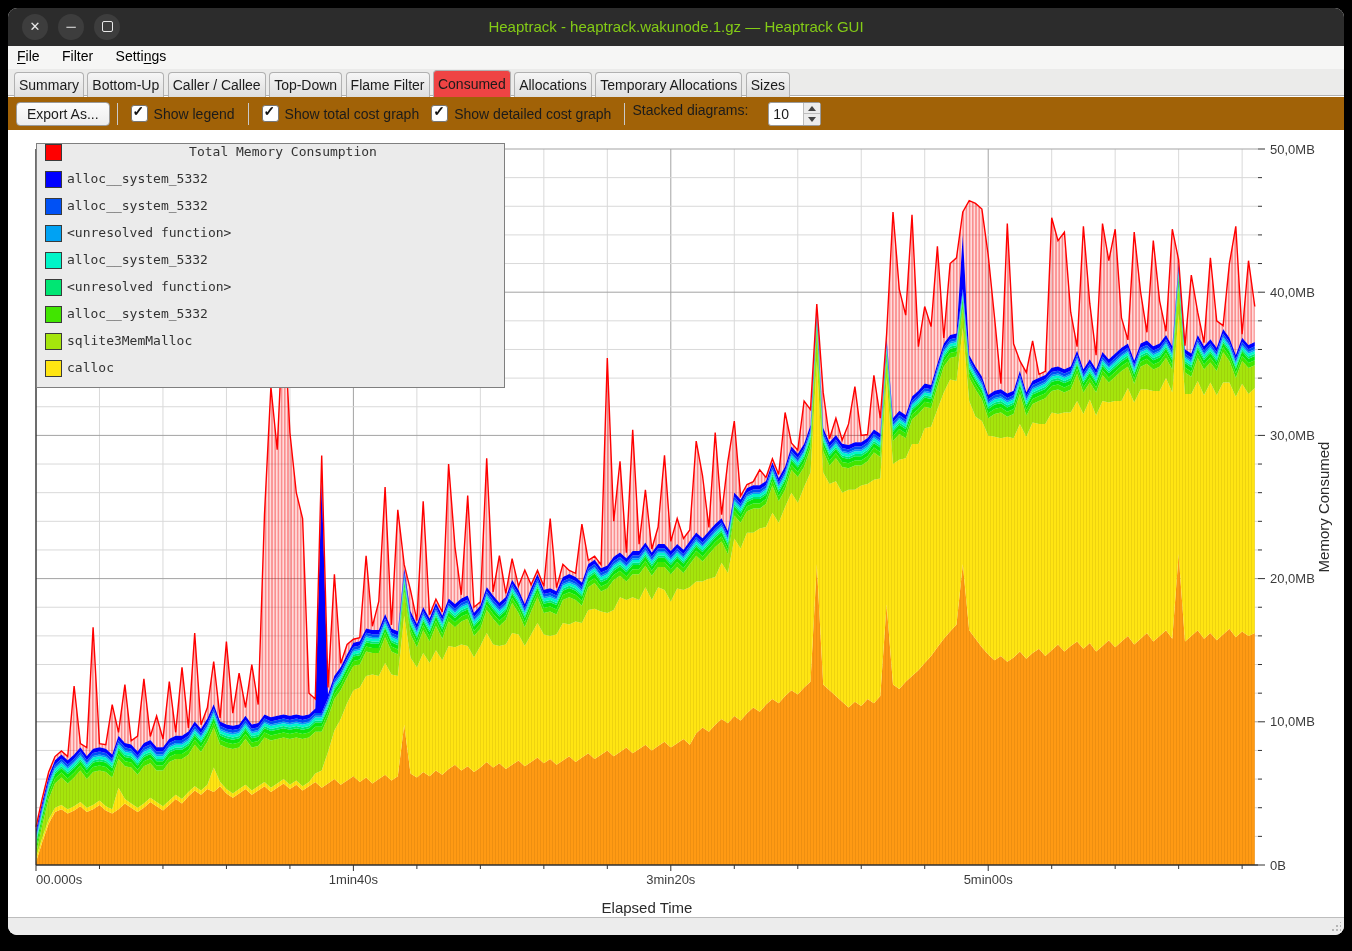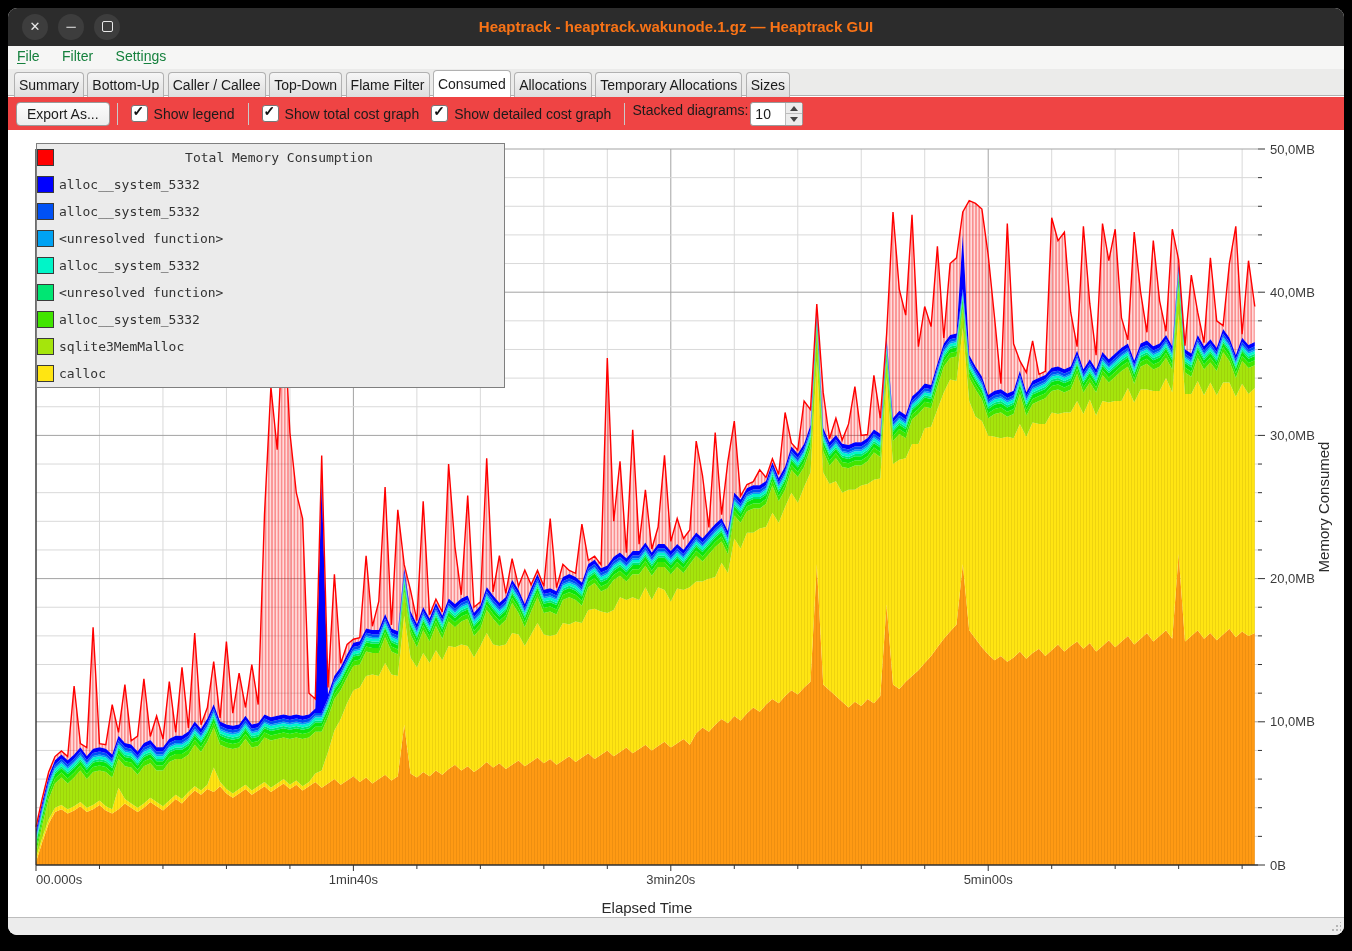--- a/index.html
+++ b/index.html
@@ -7,57 +7,57 @@
   #stage{position:absolute;left:0;top:0;width:1352px;height:951px;background:#000;}
   #window{position:absolute;left:8px;top:8px;width:1336px;height:927px;border-radius:9px;
     overflow:hidden;background:#fff;}
   
   #titlebar{position:absolute;left:0;top:0;width:100%;height:38px;background:#2c2c2c;}
   .winbtn{position:absolute;top:6px;width:26px;height:26px;border-radius:50%;background:#3d3d3d;
     color:#e8e8e8;text-align:center;line-height:25px;font-size:13px;cursor:default;}
   #btn-close{left:14px;}#btn-min{left:50px;}#btn-max{left:86px;}
   #btn-max span{display:inline-block;width:9px;height:9px;border:1.4px solid #e8e8e8;border-radius:2px;vertical-align:middle;margin-top:-3px;}
   #wintitle{position:absolute;left:120px;right:120px;top:0;height:38px;line-height:38px;
-    text-align:center;color:#f97316;font-weight:bold;font-size:15px;white-space:nowrap;overflow:hidden;}
+    text-align:center;color:#84cc16;font-weight:normal;font-size:15px;white-space:nowrap;overflow:hidden;}
   
   #menubar{position:absolute;left:0;top:38px;width:100%;height:23px;background:#f6f6f5;}
-  .menuitem{display:inline-block;padding:2px 9px;font-size:14px;color:#15803d;cursor:default;}
+  .menuitem{display:inline-block;padding:2px 9px;font-size:14px;color:#000000;cursor:default;}
   .menuitem .mn{text-decoration:underline;text-underline-offset:2px;}
   
   #tabbar{position:absolute;left:0;top:61px;width:100%;height:27px;background:#ebebea;
     border-bottom:1px solid #b1b1b1;padding-left:6px;box-sizing:border-box;white-space:nowrap;}
   .tab{display:inline-block;height:24px;line-height:24px;margin-top:3px;padding:0 4px;font-size:14px;
     color:#1b1b1b;background:linear-gradient(#f6f6f6,#dedede);border:1px solid #b1b1b1;border-bottom:none;
     border-radius:4px 4px 0 0;margin-right:-1px;cursor:default;vertical-align:bottom;}
-  .tab.active{background:#ffffff;height:26px;line-height:26px;margin-top:1px;position:relative;z-index:2;}
-  
-  #toolbar{position:absolute;left:0;top:89px;width:100%;height:33px;background:#ef4444;
+  .tab.active{background:#ef4444;height:26px;line-height:26px;margin-top:1px;position:relative;z-index:2;}
+  
+  #toolbar{position:absolute;left:0;top:89px;width:100%;height:33px;background:#a16207;
     display:flex;align-items:center;padding-left:8px;box-sizing:border-box;font-size:14px;color:#1b1b1b;}
   #export-btn{border:1px solid #9a9a9a;border-radius:4px;background:linear-gradient(#fcfcfc,#ededed);
     padding:3px 10px;font-size:14px;color:#1b1b1b;cursor:default;}
   .tsep{width:1px;height:22px;background:#c9c9c9;margin:0 7px;}
   .check{display:inline-flex;align-items:center;margin:0 6px;cursor:default;}
   .box{width:15px;height:15px;border:1px solid #777;border-radius:3px;background:#fff;position:relative;margin-right:6px;}
   .box .tick{position:absolute;left:1px;top:-3px;font-size:14px;font-weight:bold;color:#111;}
   #spingroup{display:inline-flex;}
-  #spinbox{display:inline-flex;margin-left:2px;border:1px solid #9a9a9a;border-radius:3px;background:#fff;height:22px;}
+  #spinbox{display:inline-flex;margin-left:20px;border:1px solid #9a9a9a;border-radius:3px;background:#fff;height:22px;}
   #spinval{width:26px;text-align:left;padding:0 4px;line-height:22px;font-size:14px;}
   #spinbtns{width:16px;border-left:1px solid #bdbdbd;display:flex;flex-direction:column;}
   .spin{flex:1;background:#ececec;position:relative;cursor:default;}
   .spin.up{border-bottom:1px solid #bdbdbd;}
   .arrow-up{position:absolute;left:4px;top:3px;width:0;height:0;border-left:4px solid transparent;border-right:4px solid transparent;border-bottom:5px solid #444;}
   .arrow-dn{position:absolute;left:4px;top:3px;width:0;height:0;border-left:4px solid transparent;border-right:4px solid transparent;border-top:5px solid #444;}
   
   #chartzone{position:absolute;left:0;top:122px;width:100%;height:787px;background:#fff;}
   #plot{position:absolute;left:0;top:0;}
   
   #legend{position:absolute;left:28px;top:13px;width:469px;height:245px;background:#ebebeb;
     border:1px solid #7f7f7f;box-sizing:border-box;display:flex;flex-direction:column;
     font-family:"DejaVu Sans Mono","Liberation Mono",monospace;font-size:13px;color:#333;z-index:5;}
-  .lrow{flex:1;display:flex;align-items:center;padding-left:0;}
+  .lrow{flex:1;display:flex;padding-left:8px;}
   .swatch{width:17px;height:17px;border:1px solid #3a3a3a;box-sizing:border-box;flex:none;}
   .lname{margin-left:5px;white-space:nowrap;}
   .lrow.title .lname{margin-left:0;flex:1;text-align:center;}
   
   #statusbar{position:absolute;left:0;top:909px;width:100%;height:18px;background:#ececec;border-top:1px solid #bdbdbd;box-sizing:border-box;}
   #grip{position:absolute;right:3px;bottom:3px;width:10px;height:10px;
     background:radial-gradient(circle at 2px 8px,#b5b5b5 1px,transparent 1.5px),
                radial-gradient(circle at 6px 8px,#b5b5b5 1px,transparent 1.5px),
                radial-gradient(circle at 6px 4px,#b5b5b5 1px,transparent 1.5px),
                radial-gradient(circle at 10px 8px,#b5b5b5 1px,transparent 1.5px),

